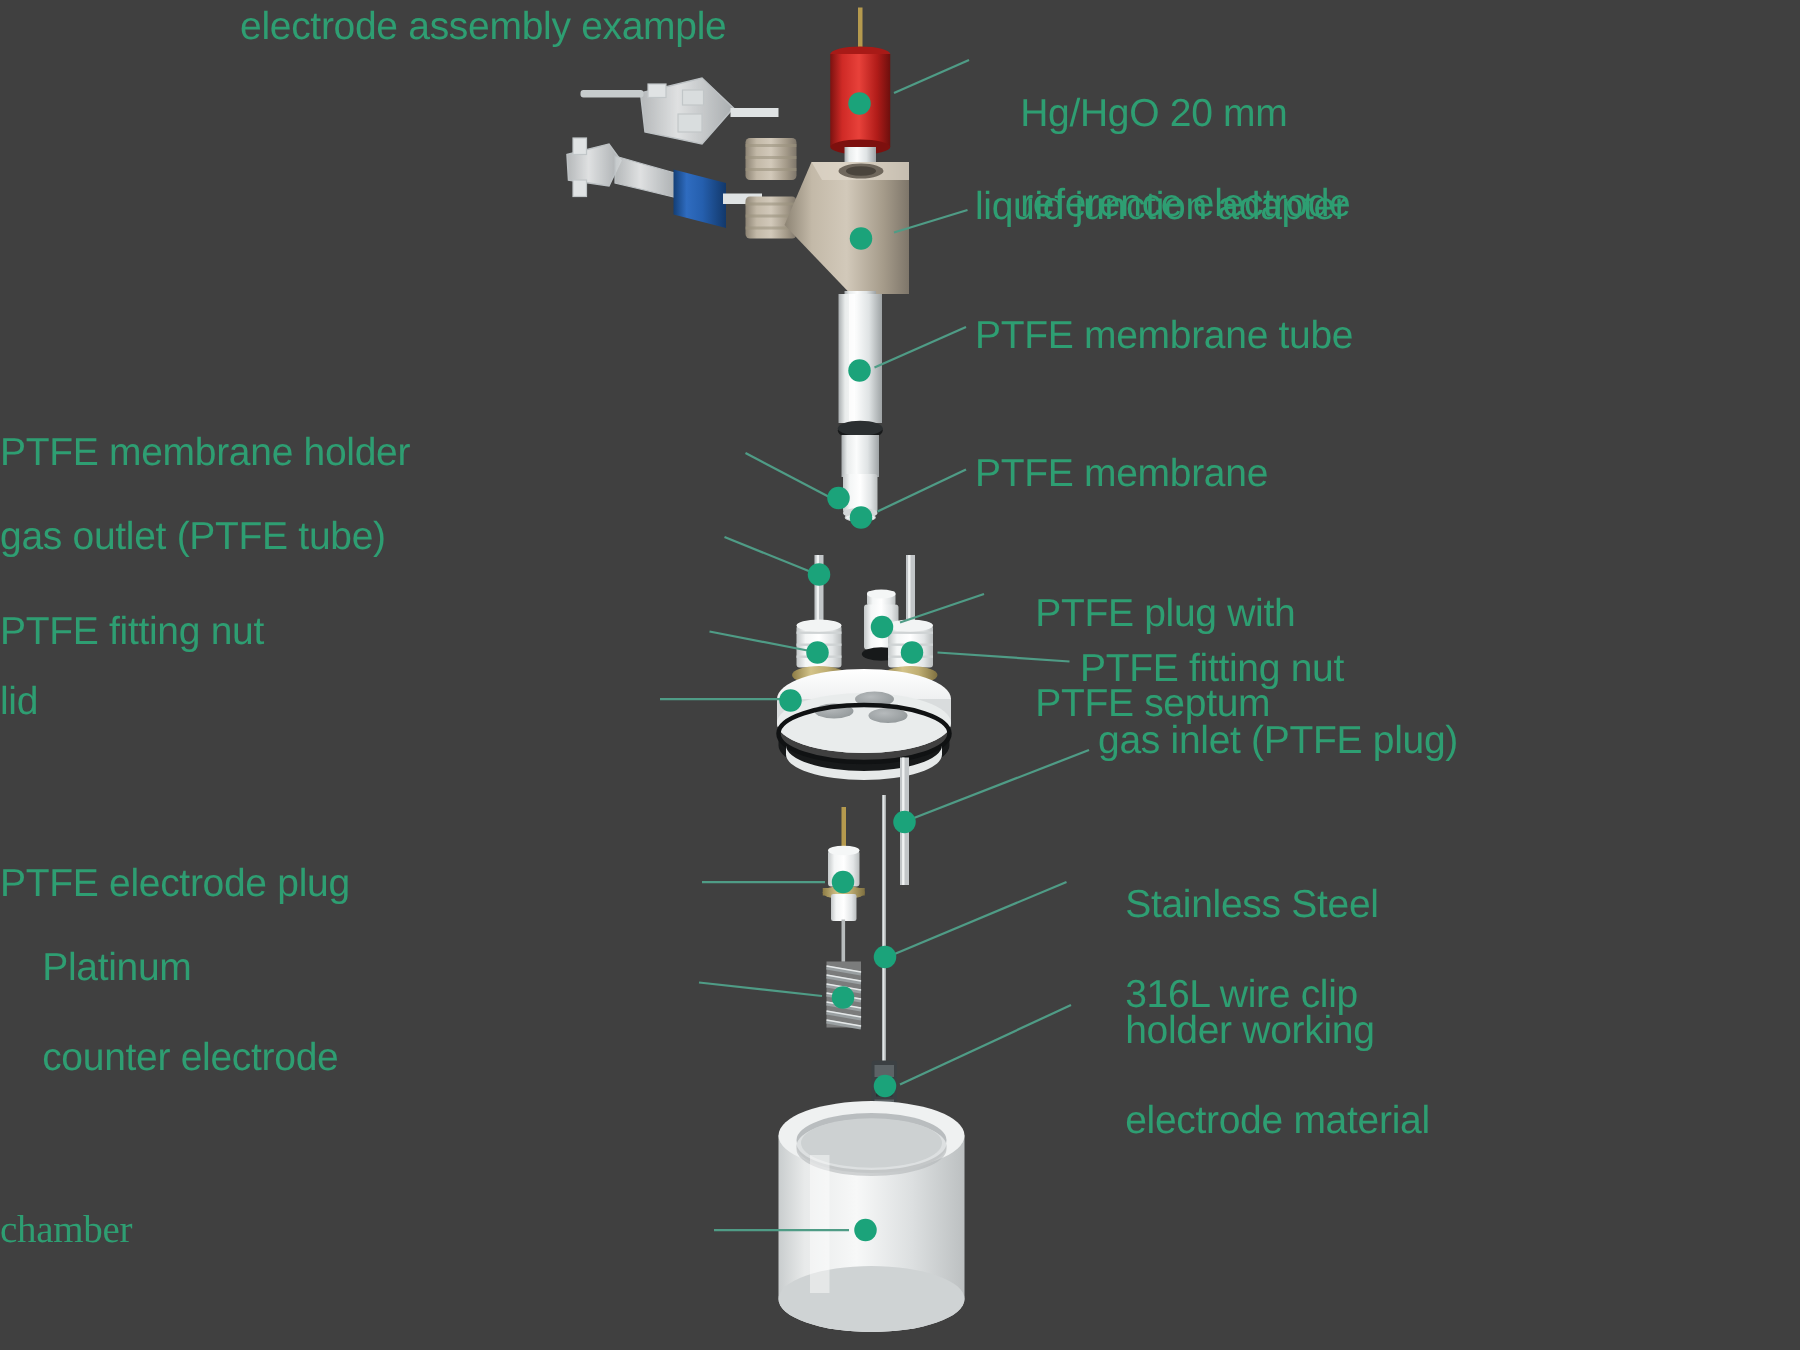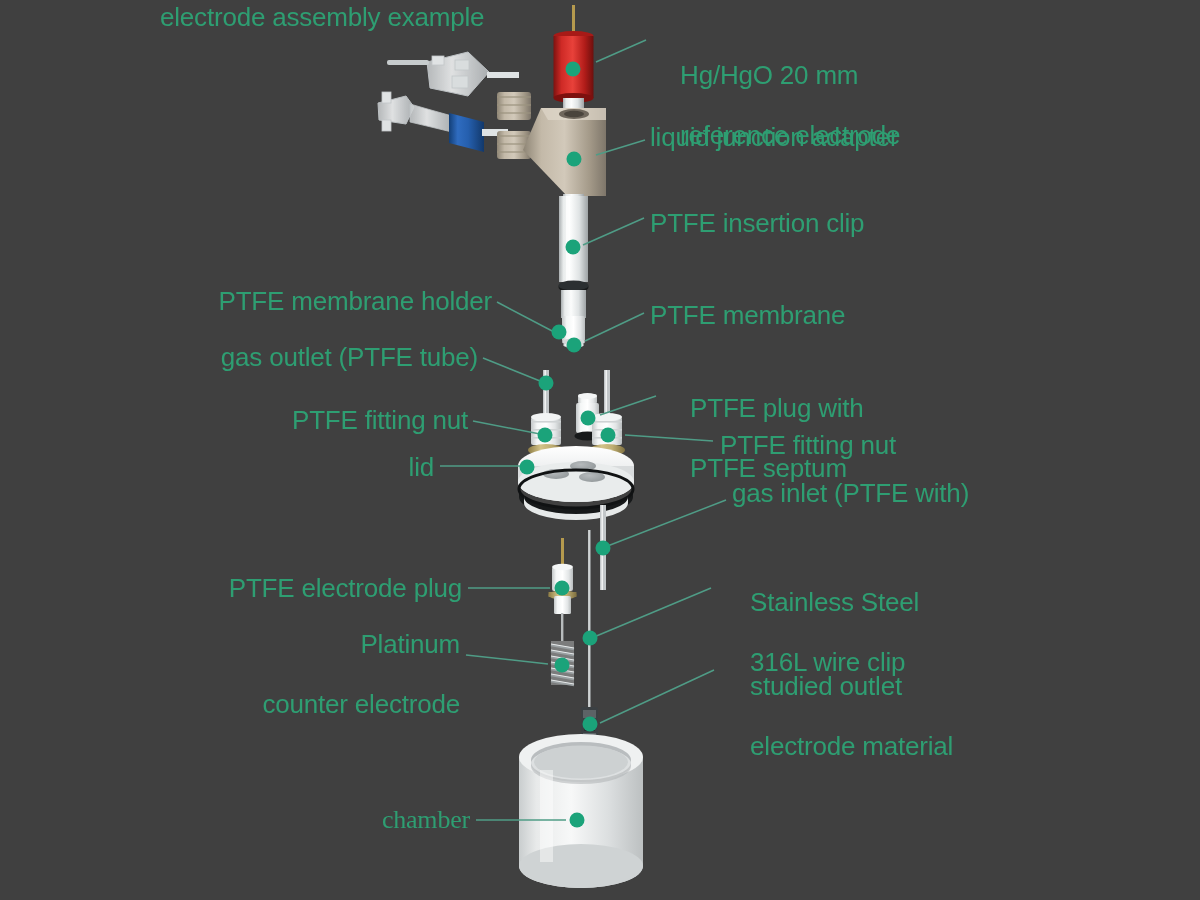--- a/index.html
+++ b/index.html
@@ -24,21 +24,21 @@
   }
   .lbl {
     position: absolute;
     color: #2e9e72;
     font-family: "Liberation Sans", sans-serif;
     font-size: 26px;
     line-height: 30px;
     white-space: pre;
     letter-spacing: -0.2px;
   }
-  .lbl.r { text-align: right; }
+  .lbl.r { }
   .lbl.l { text-align: left; }
 </style>
 </head>
 <body>
 
 <div id="stage">
 
   <svg id="art" viewBox="0 0 1200 900">
     <defs>
       <linearGradient id="gMetal" x1="0" y1="0" x2="1" y2="0">
@@ -332,53 +332,53 @@
 
   <div class="lbl l" style="left:160px; top:2px;">electrode assembly example</div>
 
   <div class="lbl l" style="left:652px; top:30px;">
     <span>Hg/HgO 20 mm</span><br>
     <span>reference electrode</span>
   </div>
 
   <div class="lbl l" style="left:650px; top:122px;">liquid junction adapter</div>
 
-  <div class="lbl l" style="left:650px; top:208px;">PTFE insertion clip</div>
+  <div class="lbl l" style="left:650px; top:208px;">PTFE membrane tube</div>
 
   <div class="lbl r" style="left:0px; width:492px; top:286px;">PTFE membrane holder</div>
 
   <div class="lbl r" style="left:0px; width:478px; top:342px;">gas outlet (PTFE tube)</div>
 
   <div class="lbl l" style="left:650px; top:300px;">PTFE membrane</div>
 
   <div class="lbl l" style="left:662px; top:363px;">
     <span>PTFE plug with</span><br>
     <span>PTFE septum</span>
   </div>
 
   <div class="lbl r" style="left:0px; width:468px; top:405px;">PTFE fitting nut</div>
 
   <div class="lbl l" style="left:720px; top:430px;">PTFE fitting nut</div>
 
   <div class="lbl r" style="left:0px; width:434px; top:452px;">lid</div>
 
-  <div class="lbl l" style="left:732px; top:478px;">gas inlet (PTFE with)</div>
+  <div class="lbl l" style="left:732px; top:478px;">gas inlet (PTFE plug)</div>
 
   <div class="lbl r" style="left:0px; width:462px; top:573px;">PTFE electrode plug</div>
 
   <div class="lbl r" style="left:0px; width:460px; top:599px;">
     <span>Platinum</span><br>
     <span>counter electrode</span>
   </div>
 
   <div class="lbl l" style="left:722px; top:557px;">
     <span>Stainless Steel</span><br>
     <span>316L wire clip</span>
   </div>
 
   <div class="lbl l" style="left:722px; top:641px;">
-    <span>studied outlet</span><br>
+    <span>holder working</span><br>
     <span>electrode material</span>
   </div>
 
   <div class="lbl r" style="left:0px; width:470px; top:805px;font-family:Liberation Serif, serif;">chamber</div>
 
 </div>
 
 </body></html>

